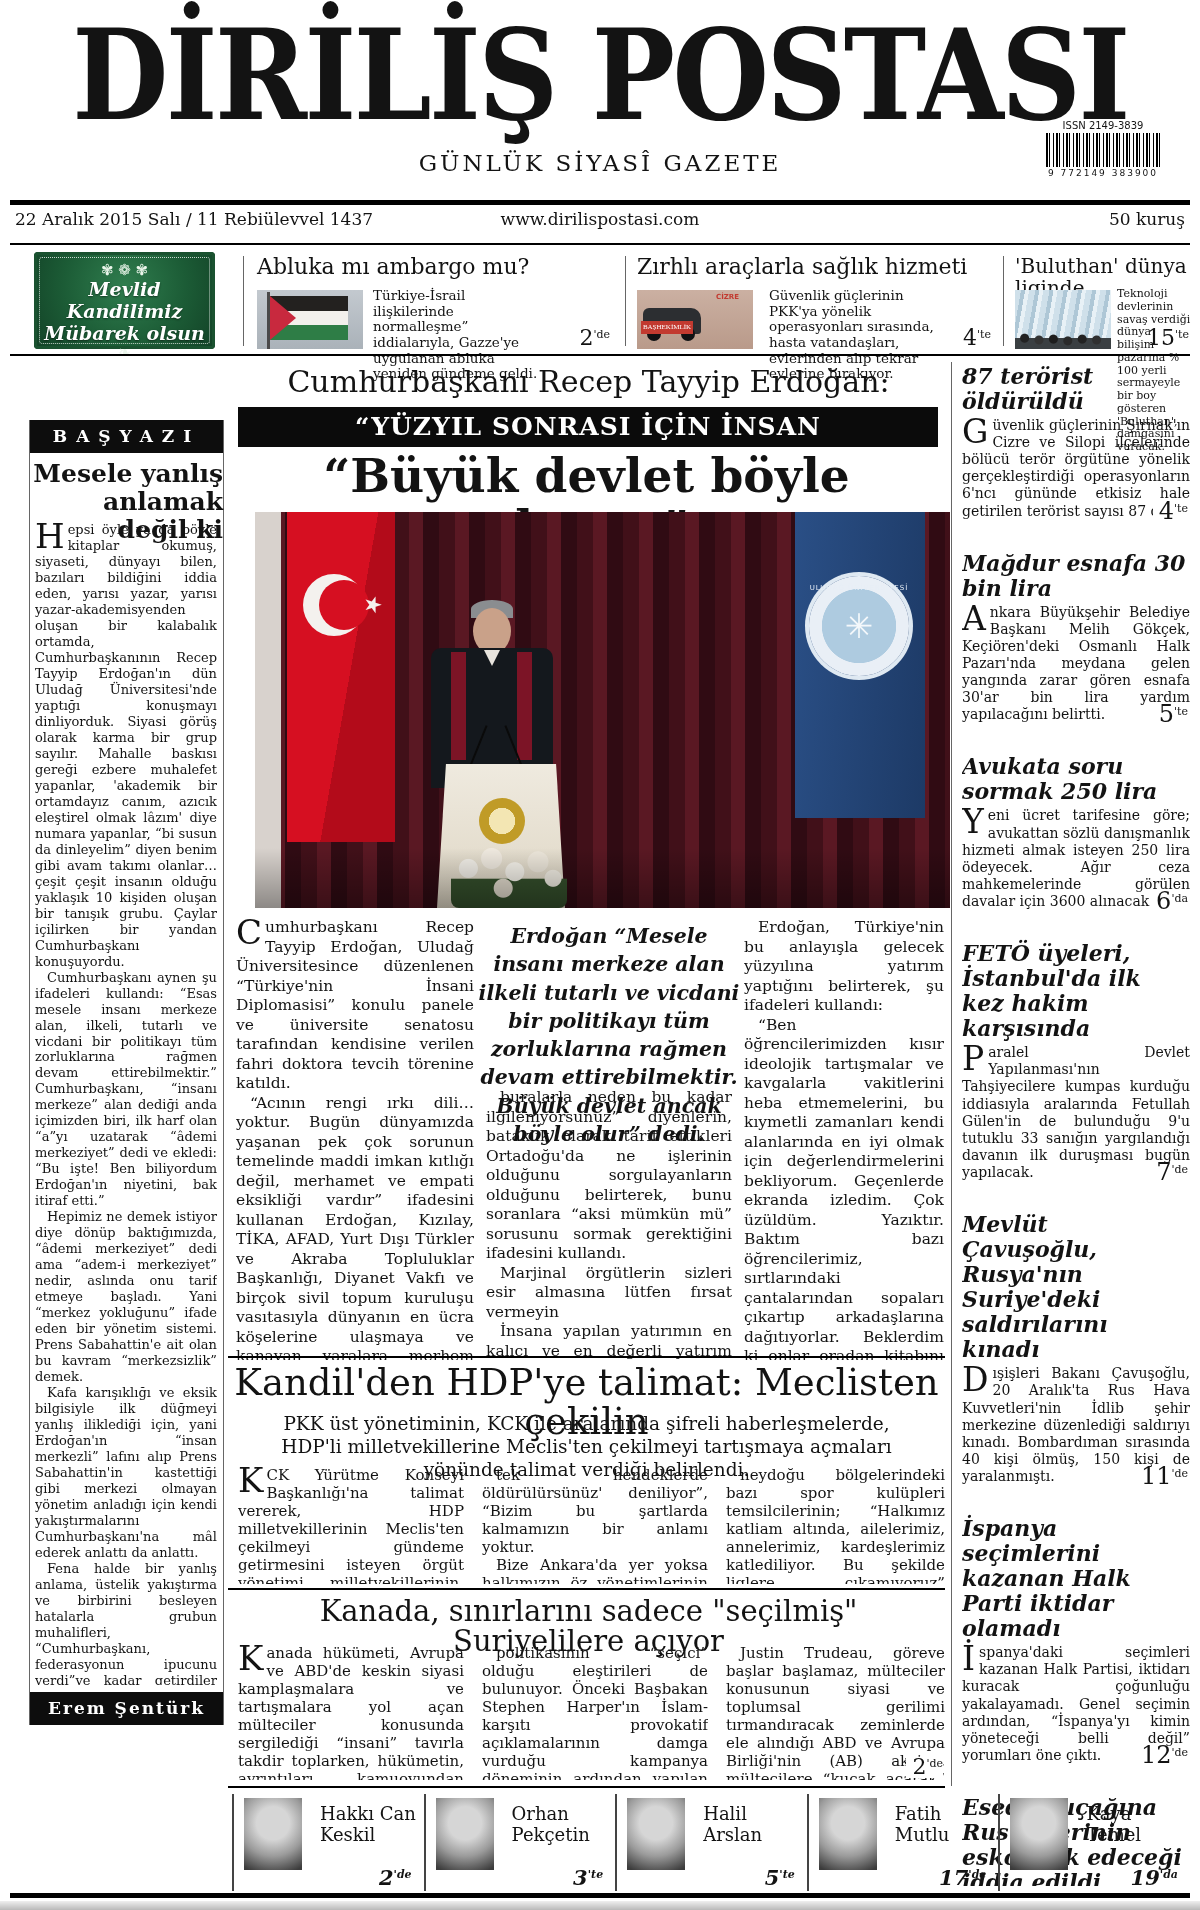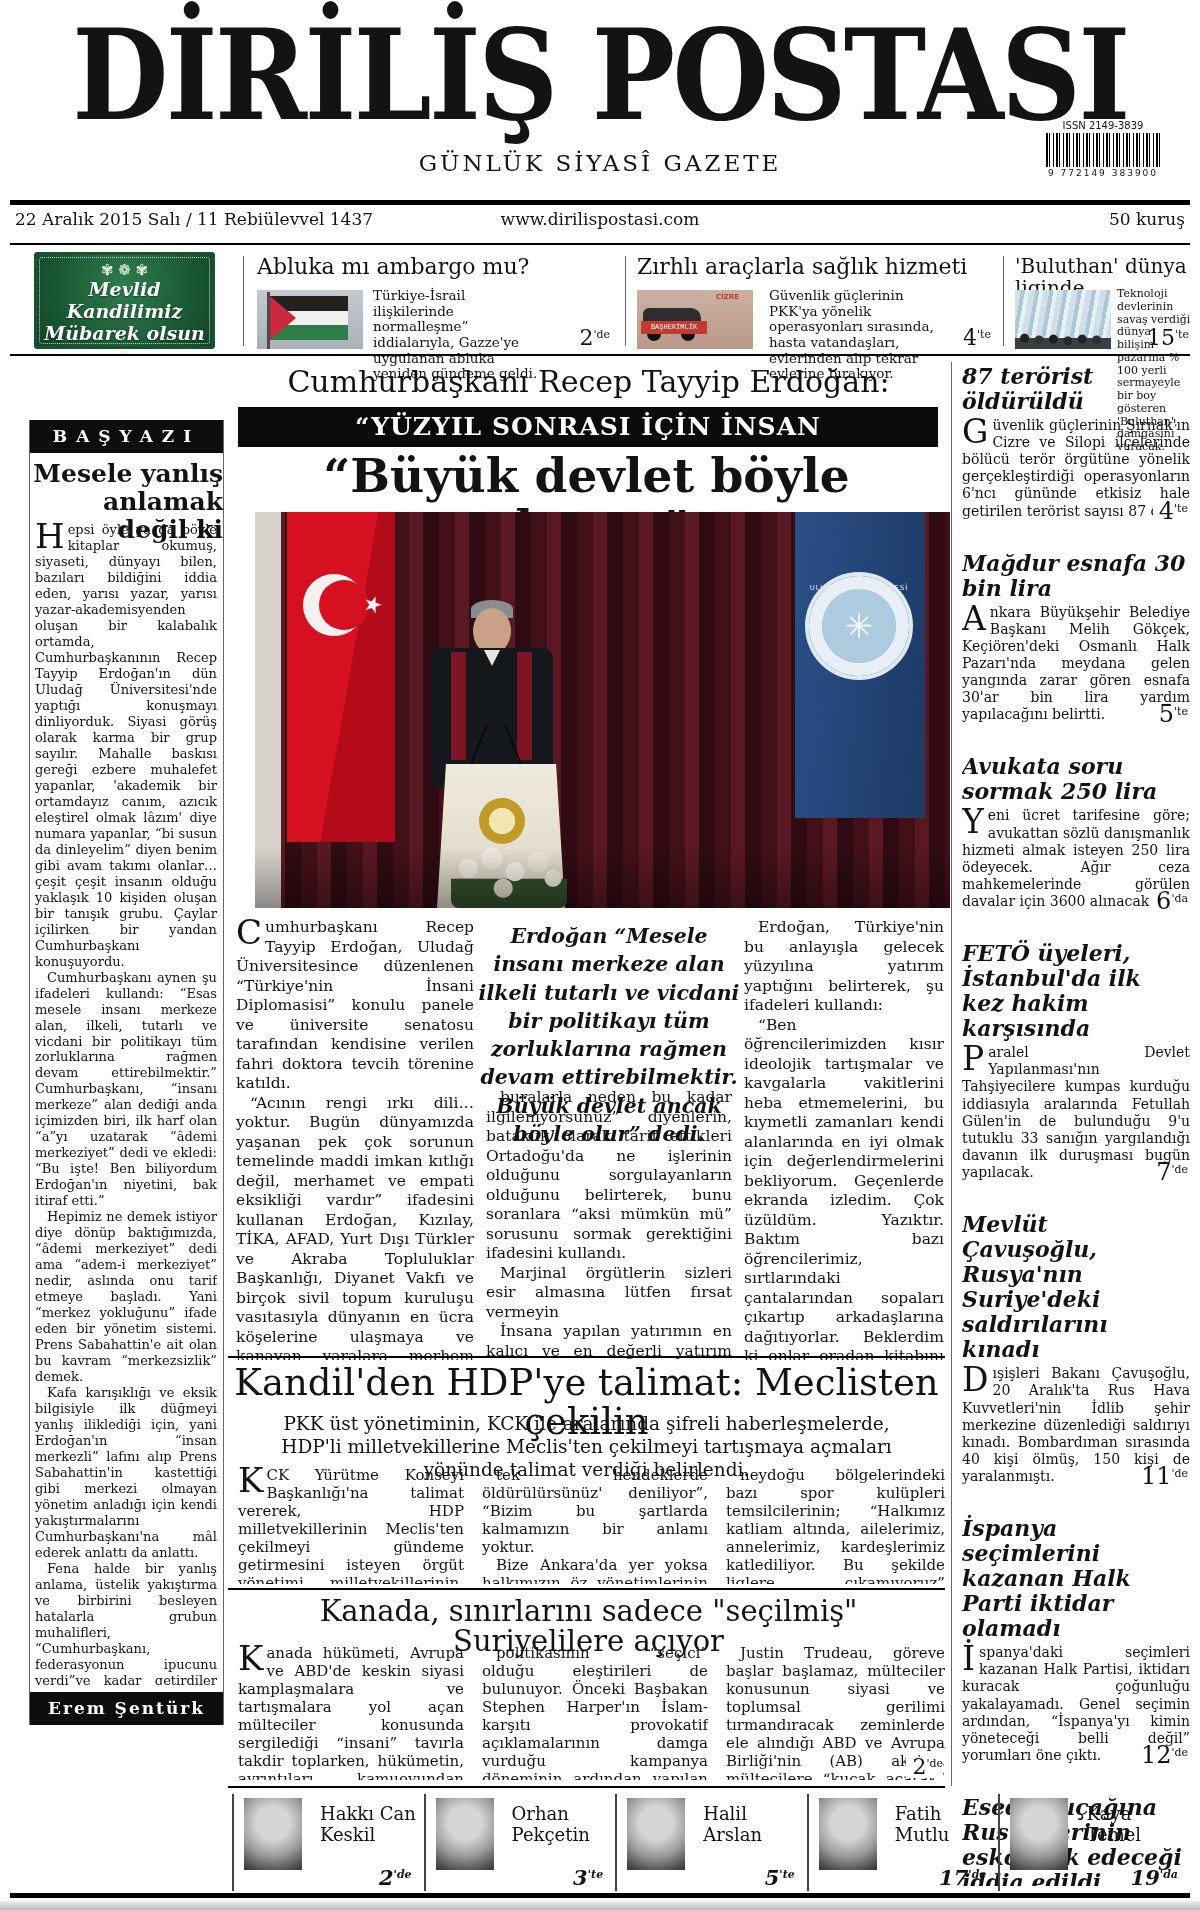--- a/index.html
+++ b/index.html
@@ -33,22 +33,22 @@
   .pref{position:absolute;right:2px;bottom:0;background:transparent;}
   .pn{font-size:22px;line-height:18px;}
   .ps{font-size:11px;vertical-align:7px;}
   
   #flagthumb{width:106px;height:59px;background:linear-gradient(#c3c9cf,#aab2b9);}
   #pal-pole{position:absolute;left:10px;top:2px;width:3px;height:57px;background:#4a4a4a;}
   #pal-flag{position:absolute;left:13px;top:6px;width:78px;height:44px;background:linear-gradient(#23211f 0 33%,#f2f0ec 33% 66%,#2e7d46 66%);}
   #pal-tri{position:absolute;left:13px;top:6px;width:0;height:0;border-top:22px solid transparent;border-bottom:22px solid transparent;border-left:26px solid #c8293e;}
   
   #hospthumb{width:116px;height:59px;background:linear-gradient(#cbb0a2,#b99a8a);}
-  #hosp-sign{position:absolute;left:4px;top:31px;width:66px;height:13px;background:#c23a30;color:#fff;
-     font-family:Liberation Mono, monospace;font-size:7px;line-height:13px;text-align:center;}
+  #hosp-sign{position:absolute;left:4px;top:31px;width:52px;height:13px;background:#c23a30;color:#fff;
+     font-family:Liberation Serif, serif;font-size:7px;line-height:13px;text-align:center;}
   #hosp-sign2{position:absolute;right:14px;top:3px;color:#c23a30;font-family:"DejaVu Sans","Liberation Sans",sans-serif;font-size:7px;font-weight:bold;}
   #apc{position:absolute;left:6px;top:18px;width:58px;height:26px;background:#2c2e31;border-radius:6px 10px 3px 3px;}
   #apc:before{content:"";position:absolute;left:4px;bottom:-7px;width:14px;height:14px;border-radius:50%;background:#101113;}
   #apc:after{content:"";position:absolute;right:6px;bottom:-7px;width:14px;height:14px;border-radius:50%;background:#101113;}
   
   #cloudthumb{width:96px;height:59px;background:repeating-linear-gradient(100deg,#cfe0ea 0 6px,#aec7d6 6px 10px,#e8f1f6 10px 14px);}
   #crowd{position:absolute;left:0;bottom:0;width:100%;height:18px;
      background:radial-gradient(circle at 10% 40%,#222 4px,transparent 5px),radial-gradient(circle at 25% 50%,#333 4px,transparent 5px),
        radial-gradient(circle at 40% 45%,#1d1d1d 4px,transparent 5px),radial-gradient(circle at 55% 55%,#2a2a2a 4px,transparent 5px),
        radial-gradient(circle at 70% 45%,#222 4px,transparent 5px),radial-gradient(circle at 85% 50%,#303030 4px,transparent 5px),

